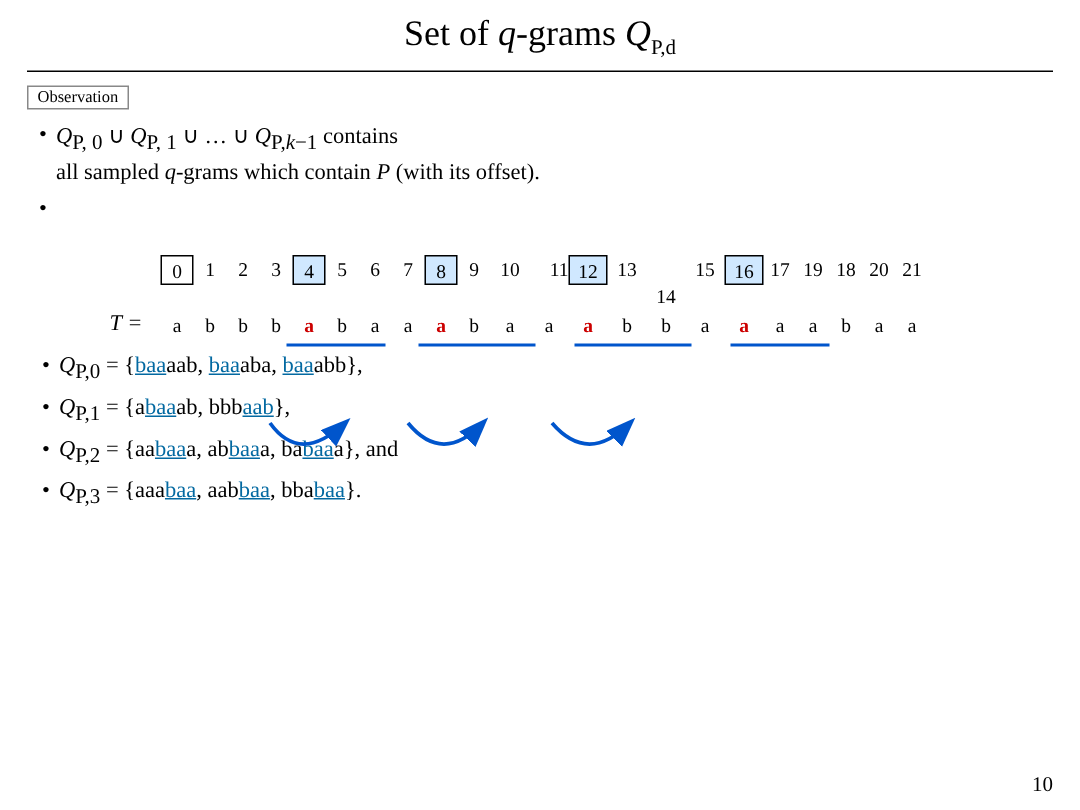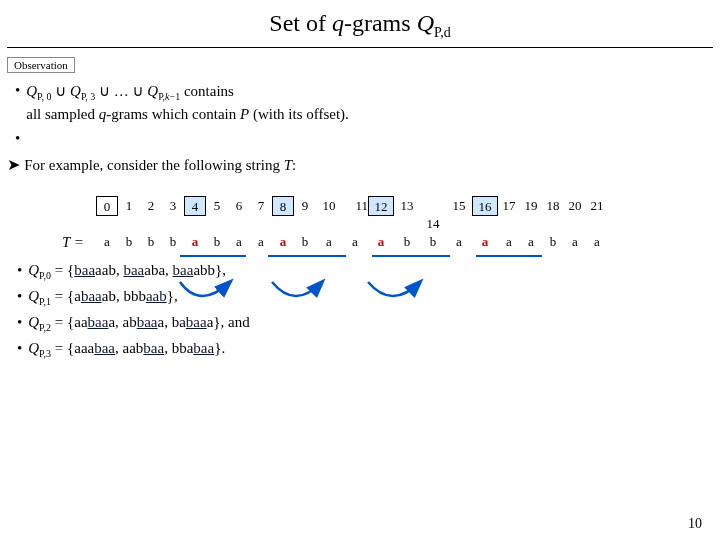--- a/index.html
+++ b/index.html
@@ -8,21 +8,21 @@
       font-family: 'Times New Roman', Times, serif;
       font-size: 15px;
       width: 720px;
       height: 540px;
       overflow: hidden;
       position: relative;
     }
     .page {
       width: 720px;
       height: 540px;
-      padding: 10px 7px;
+      padding: 10px 18px;
     }
     .title {
       text-align: center;
       font-size: 24px;
       font-weight: normal;
       margin-bottom: 8px;
       padding-bottom: 6px;
       border-bottom: 1.5px solid #000;
     }
     .title i { font-style: italic; }
@@ -105,22 +105,22 @@
       align-items: baseline;
       margin-bottom: 3px;
       font-size: 15px;
       line-height: 1.4;
     }
     .set-dot {
       margin-right: 6px;
       flex-shrink: 0;
     }
 
-    .red { color: #0f172a; }
-    sub { font-size: 10px; }
+    .red { color: #0369a1; }
+    sub { font-size: 14px; }
 
     .page-num {
       position: absolute;
       bottom: 8px;
       right: 18px;
       font-size: 14px;
     }
 
     
     .arrows-svg {
@@ -141,33 +141,30 @@
   </div>
 
   <div style="margin-bottom:4px;">
     <span class="observation-box">Observation</span>
   </div>
 
   <div class="bullet-section">
     <div class="bullet-item">
       <span class="bullet-dot">•</span>
       <span class="bullet-text">
-        <i>Q</i><sub>P, 0</sub>&nbsp;∪&nbsp;<i>Q</i><sub>P, 3</sub>&nbsp;∪&nbsp;…&nbsp;∪&nbsp;<i>Q</i><sub>P,<i>k</i>−1</sub>&nbsp;contains<br>
+        <i>Q</i><sub>P, 0</sub>&nbsp;∪&nbsp;<i>Q</i><sub>P, 1</sub>&nbsp;∪&nbsp;…&nbsp;∪&nbsp;<i>Q</i><sub>P,<i>k</i>−1</sub>&nbsp;contains<br>
         all sampled <i>q</i>-grams which contain <i>P</i> (with its offset).
       </span>
     </div>
 
     <div class="bullet-item">
       <span class="bullet-dot">•</span>
     </div>
   </div>
 
-  <div class="for-example" style="margin-top:8px;">
-    <span style="font-size:16px;">➤</span>&nbsp;For example, consider the following string <i>T</i>:
-  </div>
 
   <div style="margin-top:6px; margin-left:55px; position:relative;">
 
     <div class="index-row">
       <span style="width:30px; display:inline-block; font-size:13px; font-style:italic; margin-right:4px;"></span>
       <span class="cell-box" style="font-style:normal;">0</span>
       <span class="cell">1</span>
       <span class="cell">2</span>
       <span class="cell">3</span>
       <span class="cell-box highlight-blue">4</span>

